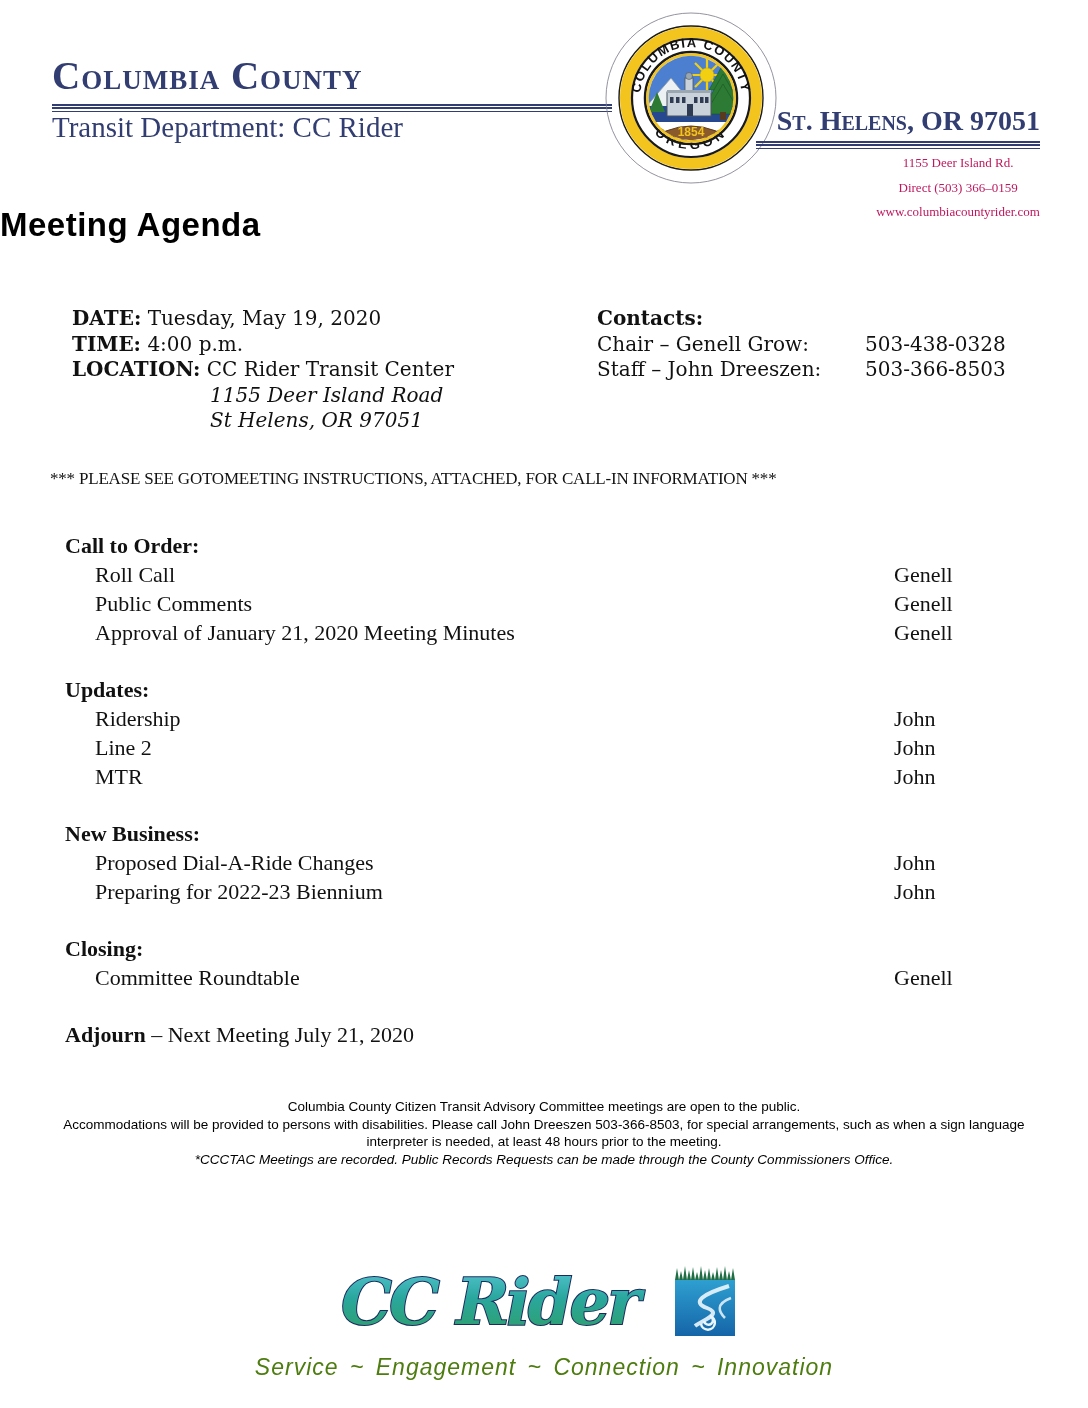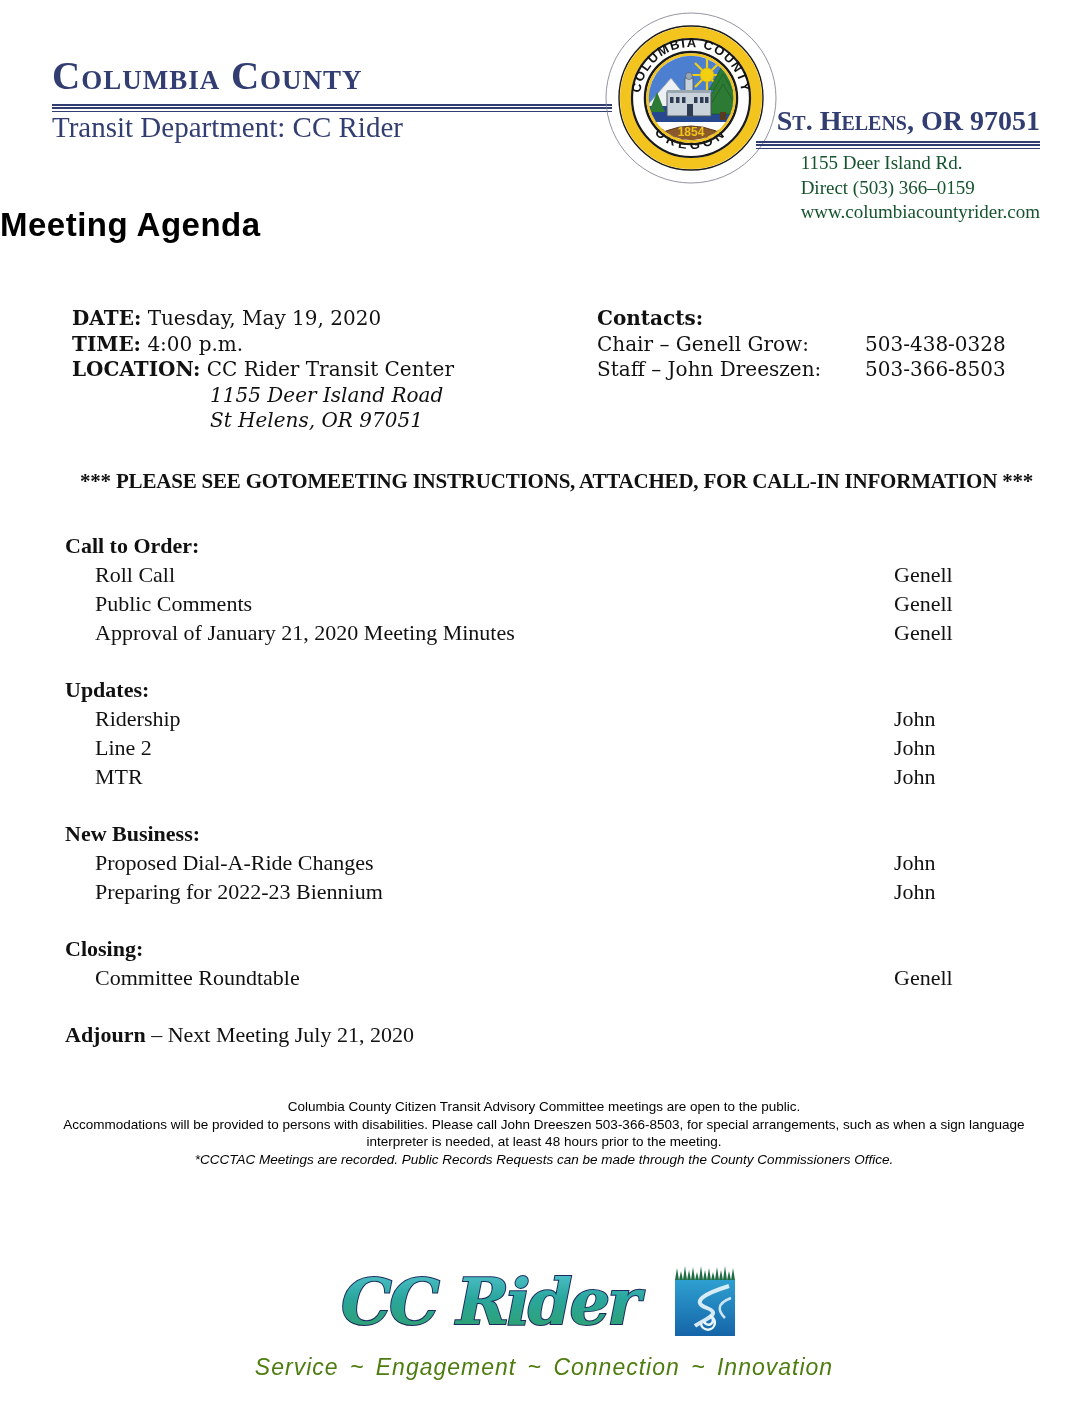--- a/index.html
+++ b/index.html
@@ -22,22 +22,22 @@
   #dept{
     position:absolute;left:52px;top:112px;
     font-size:29px;color:#323e72;line-height:1.1;
   }
   #seal-wrap{position:absolute;left:605px;top:12px;width:172px;height:172px;}
   #city-line{
     position:absolute;right:48px;top:106px;
     font-weight:600;font-size:28px;font-variant:small-caps;color:#323e72;line-height:1.1;
   }
   #addr-block{
-    position:absolute;right:48px;top:151px;text-align:left;
-    font-size:19px;line-height:24.5px;color:#14532d;
+    position:absolute;right:48px;top:151px;text-align:center;
+    font-size:13px;line-height:24.5px;color:#be185d;
   }
   
   #page-title{
     position:absolute;left:0;right:0;top:206px;text-align:left;
     font-family:"Liberation Sans",sans-serif;font-weight:700;font-size:33px;color:#000;
     letter-spacing:.5px;
   }
   
   #meeting-info{
     position:absolute;left:72px;top:306px;
@@ -47,22 +47,22 @@
   .mi-extra{padding-left:138px;font-style:italic;}
   #contacts{
     position:absolute;left:597px;top:306px;
     font-family:"DejaVu Serif",serif;font-size:20px;line-height:25.5px;
   }
   .c-head{font-weight:700;}
   .c-row{display:flex;}
   .c-label{width:268px;flex:none;}
   
   #notice{
-    position:absolute;left:80px;top:469px;
-    font-weight:700;font-size:21px;letter-spacing:-0.2px;
+    position:absolute;left:50px;top:469px;
+    font-weight:400;font-size:17px;letter-spacing:-0.2px;
   }
   
   #agenda{
     position:absolute;left:65px;top:531px;width:962px;
     font-size:22px;line-height:29px;
   }
   .sec{margin-bottom:28px;}
   .sec-h{font-weight:700;}
   .item{display:flex;padding-left:30px;}
   .itxt{flex:1 1 auto;}

